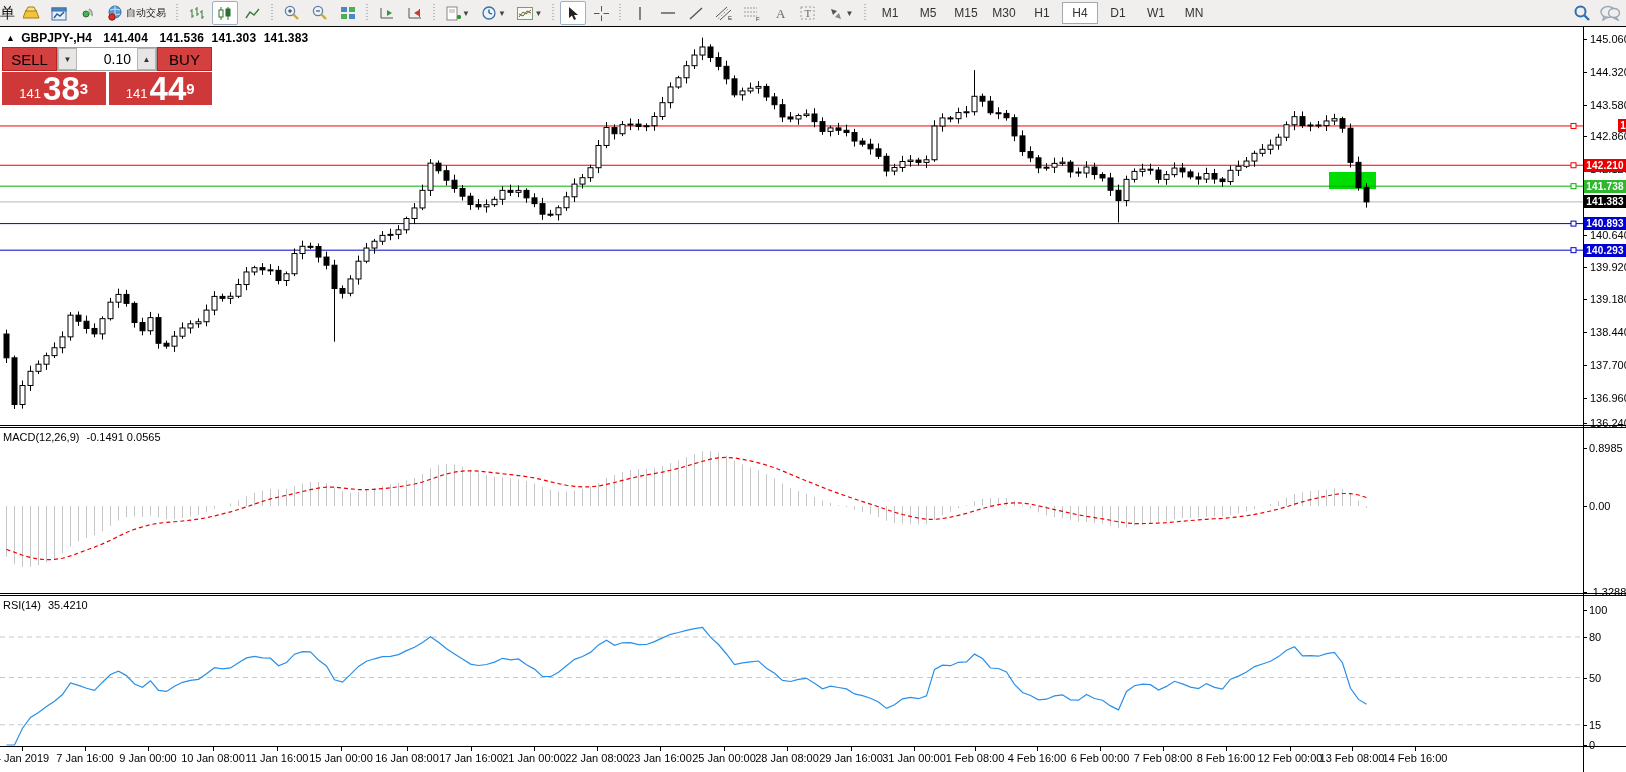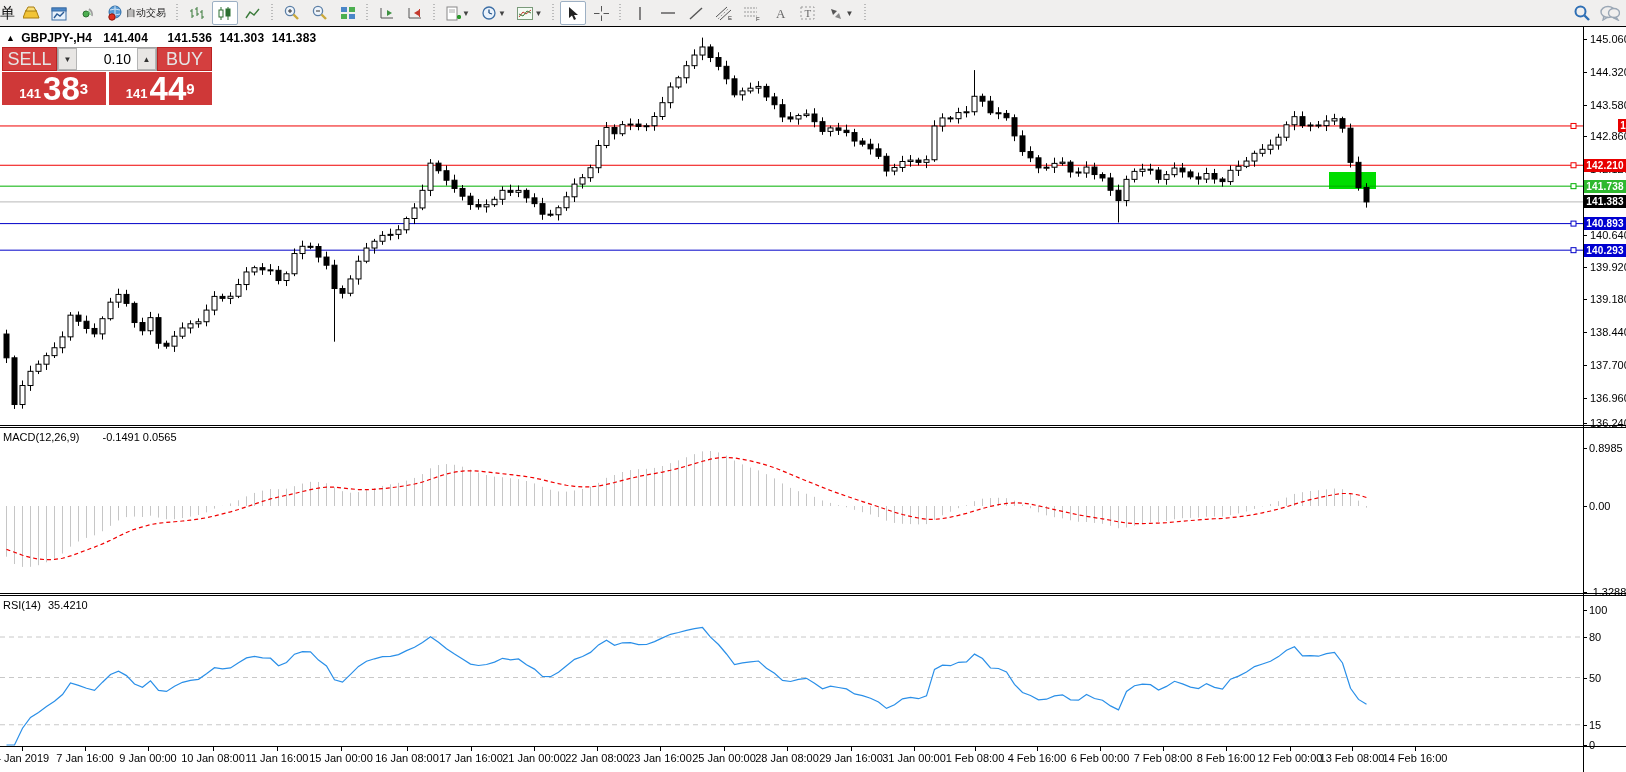--- a/index.html
+++ b/index.html
@@ -41,31 +41,31 @@
   .axis-lab{position:absolute;font-size:11px;color:#000;white-space:nowrap;}
   .tickmark{position:absolute;width:4px;height:1px;background:#000;left:1583px;}
   .price-tag{position:absolute;left:1584px;width:42px;height:13px;color:#fff;font-size:10px;
              font-weight:bold;text-align:center;line-height:13px;letter-spacing:.2px;}
   .time-lab{position:absolute;top:752px;font-size:11px;color:#000;transform:translateX(-50%);white-space:nowrap;}
   .time-tick{position:absolute;top:747px;width:1px;height:4px;background:#000;}
   #pivot-note{position:absolute;font-size:21px;font-weight:bold;color:#00e000;letter-spacing:1px;}
   
   #trade-panel{position:absolute;left:2px;top:47px;width:210px;height:58px;font-family:"Liberation Sans",sans-serif;}
   #tp-row1{position:absolute;left:0;top:0;width:210px;height:24px;display:flex;}
-  .tp-btn{width:55px;height:24px;background:#d43f3f;color:#e5e5e5;font-size:18px;display:flex;
+  .tp-btn{width:55px;height:24px;background:#d43f3f;color:#000000;font-size:15px;display:flex;
           align-items:center;justify-content:center;border:1px solid #b22;box-sizing:border-box;}
   #tp-spin{flex:1;height:24px;display:flex;border:1px solid #a0a0a0;box-sizing:border-box;background:#fff;}
   .spin-btn{width:19px;background:#e8e6e4;border:1px solid #b5b5b5;box-sizing:border-box;font-size:8px;
             color:#333;display:flex;align-items:center;justify-content:center;}
   #tp-vol{flex:1;display:flex;align-items:center;justify-content:flex-end;padding-right:6px;
           font-size:14px;color:#000;background:#fff;}
   #tp-row2{position:absolute;left:0;top:25px;width:210px;height:33px;display:flex;gap:3px;}
   .tp-price{flex:1;background:#cf3838;color:#fff;display:flex;align-items:flex-end;justify-content:center;
             padding-bottom:1px;overflow:hidden;}
-  .tp-price .sm{font-size:13px;font-weight:bold;line-height:20px;margin-right:2px;}
+  .tp-price .sm{font-size:13px;font-weight:normal;line-height:20px;margin-right:2px;}
   .tp-price .big{font-size:33px;font-weight:bold;line-height:30px;}
   .tp-price .sup{font-size:15px;font-weight:bold;line-height:34px;align-self:flex-start;}
 </style>
 </head>
 <body>
 <div id="app">
 
 <div id="toolbar">
   <span id="left-clip">单</span>
 
@@ -266,20 +266,31 @@
       <svg width="16" height="15">
         <polygon points="3,3 9,5 5,9" fill="#555"></polygon>
         <polygon points="13,13 7,11 11,7" fill="#888"></polygon>
       </svg>
       <span class="tb-drop">▼</span>
     </div>
   </div>
 
   <div class="tb-handle"></div>
 
+  <div class="tb-group" id="tf-group">
+        <div class="tf-btn">M1</div>
+        <div class="tf-btn">M5</div>
+        <div class="tf-btn">M15</div>
+        <div class="tf-btn">M30</div>
+        <div class="tf-btn">H1</div>
+        <div class="tf-btn sel">H4</div>
+        <div class="tf-btn">D1</div>
+        <div class="tf-btn">W1</div>
+        <div class="tf-btn">MN</div>
+      </div>
 
   <div id="tb-right">
     <svg width="16" height="16">
       <circle cx="6.5" cy="6.5" r="5" fill="none" stroke="#2e6fb5" stroke-width="2"></circle>
       <line x1="10.5" y1="10.5" x2="15" y2="15" stroke="#2e6fb5" stroke-width="2.4"></line>
     </svg>
     <svg width="20" height="16">
       <ellipse cx="8" cy="7" rx="7" ry="5.5" fill="none" stroke="#9aa7b5" stroke-width="1.4"></ellipse>
       <path d="M4 11 L3 15 L8 12" fill="none" stroke="#9aa7b5" stroke-width="1.4"></path>
       <ellipse cx="14" cy="8" rx="5.5" ry="4.5" fill="#f0efee" stroke="#9aa7b5" stroke-width="1.4"></ellipse>
@@ -827,21 +838,21 @@
         <line x1="1366.5" y1="506" x2="1366.5" y2="507.6453433283435" stroke="#c6c6c6"></line>
       </g>
       <path d="M6.5 549.369037046788 L14.5 552.3025204269641 L22.5 555.2223255845754 L30.5 557.5383542334976 L38.5 559.0713023170309 L46.5 559.7124434532719 L54.5 559.4551179203996 L62.5 558.2729851878843 L70.5 555.9494612551409 L78.5 553.0598939761293 L86.5 550.0276204032155 L94.5 547.0909838500065 L102.5 543.9206184579822 L110.5 540.2995102427386 L118.5 536.3272524340906 L126.5 532.4826047653848 L134.5 529.3044613677945 L142.5 526.8488911125884 L150.5 524.6222805952624 L158.5 523.209535022324 L166.5 522.409126985391 L174.5 521.7659562427805 L182.5 521.0273089101086 L190.5 520.135628679986 L198.5 519.1151313411021 L206.5 517.7664634481873 L214.5 515.9377258169876 L222.5 513.9269640875075 L230.5 511.84037126358345 L238.5 509.52947309037177 L246.5 506.8985337092767 L254.5 504.10320561437675 L262.5 501.40658849471134 L270.5 498.934023386454 L278.5 496.98511714352867 L286.5 495.3299202451206 L294.5 493.4991152798457 L302.5 491.5148195605789 L310.5 489.57595998242897 L318.5 488.0502456797476 L326.5 487.09403265745107 L334.5 487.13018348554573 L342.5 487.93947395168294 L350.5 488.89940794778784 L358.5 489.5297083260342 L366.5 489.65126899299526 L374.5 489.3269437481937 L382.5 488.64179355856123 L390.5 487.78225147845785 L398.5 486.79361829975744 L406.5 485.5569958470302 L414.5 484.03085343787995 L422.5 482.0436814245384 L430.5 479.2936337037363 L438.5 476.44659522329766 L446.5 473.9763874395416 L454.5 472.13629674200314 L462.5 471.0451125748603 L470.5 470.75415946311296 L478.5 471.1141116026111 L486.5 471.8918857361832 L494.5 472.84373081748487 L502.5 473.722141753157 L510.5 474.6279355570987 L518.5 475.5302569650995 L526.5 476.62584259044695 L534.5 477.98660138130674 L542.5 479.75157531906996 L550.5 481.75040949419633 L558.5 483.68317629923894 L566.5 485.26927958312206 L574.5 486.30723212509 L582.5 486.84275220712107 L590.5 486.84726982351134 L598.5 486.04438117379294 L606.5 484.4038843350106 L614.5 482.51966224264004 L622.5 480.4232625280873 L630.5 478.34956365278043 L638.5 476.5163735698559 L646.5 474.9801628992204 L654.5 473.56729624711613 L662.5 472.05802710158656 L670.5 470.2793108210982 L678.5 468.2923310422009 L686.5 466.08370255753533 L694.5 463.6953600296721 L702.5 461.2281699396802 L710.5 459.18816704091995 L718.5 457.8345713831881 L726.5 457.3830292748715 L734.5 458.0034424075051 L742.5 459.28222954910194 L750.5 460.948799546225 L758.5 462.8330975552933 L766.5 465.09826194325353 L774.5 467.7572448411412 L782.5 470.89540472629943 L790.5 474.2968164381429 L798.5 477.6773564879246 L806.5 480.8960238653177 L814.5 484.08005348751806 L822.5 487.35171907959415 L830.5 490.4681043171813 L838.5 493.4143521251817 L846.5 496.1815415620524 L854.5 498.91088947844844 L862.5 501.5633522786107 L870.5 504.146676994468 L878.5 506.72866895316133 L886.5 509.5161985365315 L894.5 512.1953158795413 L902.5 514.5126203538972 L910.5 516.4301607522684 L918.5 518.0255698264978 L926.5 519.2471919878735 L934.5 519.3554401158027 L942.5 518.5412963145067 L950.5 517.1807027599983 L958.5 515.3811201126707 L966.5 513.360589229219 L974.5 510.9307448237487 L982.5 508.474301785891 L990.5 506.3937492870779 L998.5 504.67220333788777 L1006.5 503.3696969231675 L1014.5 502.8262027117531 L1022.5 503.1585673435775 L1030.5 504.1751221455908 L1038.5 505.8047105313635 L1046.5 507.71858345910164 L1054.5 509.61701169317297 L1062.5 511.36937059932706 L1070.5 513.1554323922677 L1078.5 514.8763951473402 L1086.5 516.3073546506827 L1094.5 517.6322442668422 L1102.5 518.8741368826155 L1110.5 520.255688076526 L1118.5 521.8594536869656 L1126.5 522.98893346393 L1134.5 523.5376515567198 L1142.5 523.6027706952066 L1150.5 523.3416887718317 L1158.5 523.0663546926379 L1166.5 522.6481472292611 L1174.5 521.970902385831 L1182.5 521.2196745749612 L1190.5 520.5428423989188 L1198.5 519.9666212052061 L1206.5 519.3219137991257 L1214.5 518.7659868013328 L1222.5 518.3250642133852 L1230.5 517.6887847612024 L1238.5 516.8436719595388 L1246.5 515.7651040248238 L1254.5 514.39454053328 L1262.5 512.80061229301 L1270.5 511.03633484241516 L1278.5 509.06307368562676 L1286.5 506.76590074077666 L1294.5 504.19568064624485 L1302.5 501.7987458098551 L1310.5 499.6339045448527 L1318.5 497.7569704724153 L1326.5 496.0692052934454 L1334.5 494.5580715309971 L1342.5 493.4841065007787 L1350.5 493.56406826564057 L1358.5 494.9768178437053 L1366.5 497.51052294063294 " fill="none" stroke="#f00000" stroke-width="1.2" stroke-dasharray="4 3"></path>
       <path d="M6.5 745.0 L14.5 745.0 L22.5 728.2 L30.5 717.4 L38.5 712.4 L46.5 706.5 L54.5 701.3 L62.5 694.5 L70.5 682.9 L78.5 685.4 L86.5 688.3 L94.5 690.4 L102.5 682.2 L110.5 674.5 L118.5 671.2 L126.5 675.6 L134.5 684.0 L142.5 687.3 L150.5 680.8 L158.5 690.4 L166.5 691.4 L174.5 686.3 L182.5 682.3 L190.5 680.3 L198.5 679.3 L206.5 673.7 L214.5 667.7 L222.5 668.8 L230.5 667.9 L238.5 662.8 L246.5 657.9 L254.5 656.3 L262.5 657.9 L270.5 658.2 L278.5 665.8 L286.5 662.5 L294.5 654.2 L302.5 651.6 L310.5 651.8 L318.5 660.1 L326.5 665.9 L334.5 679.7 L342.5 682.1 L350.5 674.4 L358.5 666.4 L366.5 661.2 L374.5 658.8 L382.5 656.7 L390.5 656.3 L398.5 654.6 L406.5 650.6 L414.5 647.3 L422.5 642.4 L430.5 636.7 L438.5 642.2 L446.5 648.7 L454.5 654.1 L462.5 659.0 L470.5 664.1 L478.5 665.5 L486.5 664.5 L494.5 662.1 L502.5 658.3 L510.5 659.8 L518.5 658.9 L526.5 664.8 L534.5 669.1 L542.5 676.4 L550.5 676.7 L558.5 672.2 L566.5 665.8 L574.5 659.4 L582.5 656.5 L590.5 652.4 L598.5 644.9 L606.5 640.3 L614.5 645.3 L622.5 642.8 L630.5 642.7 L638.5 644.7 L646.5 644.5 L654.5 641.6 L662.5 637.9 L670.5 634.3 L678.5 632.5 L686.5 630.4 L694.5 628.7 L702.5 627.5 L710.5 637.1 L718.5 644.5 L726.5 654.0 L734.5 664.5 L742.5 662.9 L750.5 661.8 L758.5 661.0 L766.5 668.3 L774.5 673.3 L782.5 680.4 L790.5 681.5 L798.5 679.3 L806.5 678.3 L814.5 683.2 L822.5 688.8 L830.5 686.1 L838.5 687.5 L846.5 688.9 L854.5 693.9 L862.5 695.7 L870.5 698.2 L878.5 702.0 L886.5 708.4 L894.5 704.8 L902.5 698.8 L910.5 697.4 L918.5 698.7 L926.5 695.8 L934.5 669.4 L942.5 665.1 L950.5 665.7 L958.5 662.3 L966.5 661.9 L974.5 654.1 L982.5 658.5 L990.5 668.0 L998.5 668.5 L1006.5 672.0 L1014.5 684.3 L1022.5 692.5 L1030.5 695.5 L1038.5 699.8 L1046.5 699.2 L1054.5 695.9 L1062.5 694.8 L1070.5 699.8 L1078.5 700.2 L1086.5 694.5 L1094.5 698.5 L1102.5 700.2 L1110.5 705.9 L1118.5 709.9 L1126.5 691.4 L1134.5 685.7 L1142.5 684.2 L1150.5 684.7 L1158.5 690.1 L1166.5 686.4 L1174.5 681.3 L1182.5 683.9 L1190.5 687.1 L1198.5 688.5 L1206.5 683.6 L1214.5 687.4 L1222.5 689.2 L1230.5 679.2 L1238.5 676.1 L1246.5 672.1 L1254.5 666.6 L1262.5 664.0 L1270.5 661.3 L1278.5 656.6 L1286.5 650.3 L1294.5 646.8 L1302.5 655.8 L1310.5 655.6 L1318.5 656.2 L1326.5 653.6 L1334.5 652.4 L1342.5 663.0 L1350.5 688.3 L1358.5 699.4 L1366.5 704.3 " fill="none" stroke="#2a8fe8" stroke-width="1.2"></path>
     </svg>
 
 <div id="chart-title">
   <span class="tri">▲</span>
   <span>GBPJPY-,H4</span>
   <span class="ohlc">141.404</span>
-  <span class="ohlc" style="margin-left:16px">141.536</span>
+  <span class="ohlc" style="margin-left:8px">141.536</span>
   <span class="ohlc" style="margin-left:4px">141.303</span>
   <span class="ohlc" style="margin-left:4px">141.383</span>
 </div>
 
 <div id="trade-panel">
   <div id="tp-row1">
     <div class="tp-btn">SELL</div>
     <div id="tp-spin">
       <div class="spin-btn">▼</div>
       <div id="tp-vol">0.10</div>
@@ -858,21 +869,21 @@
     <div class="tp-price">
       <span class="sm">141</span>
       <span class="big">44</span>
       <span class="sup">9</span>
     </div>
   </div>
 </div>
 
 <div class="ind-label" id="macd-label">
   <span>MACD(12,26,9)</span>
-  <span style="margin-left:20px">-0.1491 0.0565</span>
+  <span style="margin-left:4px">-0.1491 0.0565</span>
 </div>
 <div class="ind-label" id="rsi-label">
   <span>RSI(14)</span>
   <span style="margin-left:4px">35.4210</span>
 </div>
 
 
 <div class="pane-sep" id="sep1"></div>
 <div class="pane-sep" id="sep2"></div>
 <div id="time-sep"></div>

